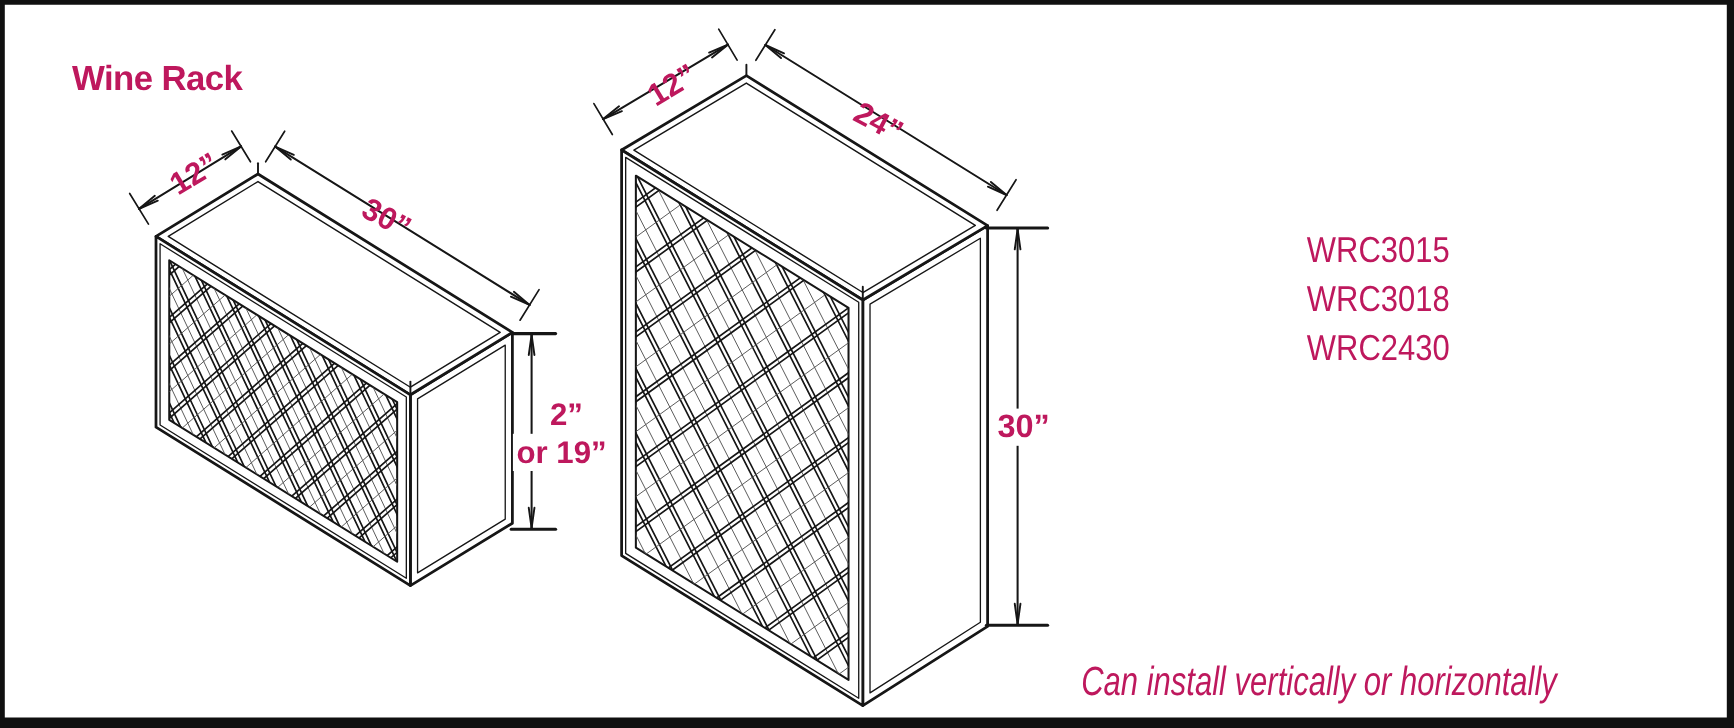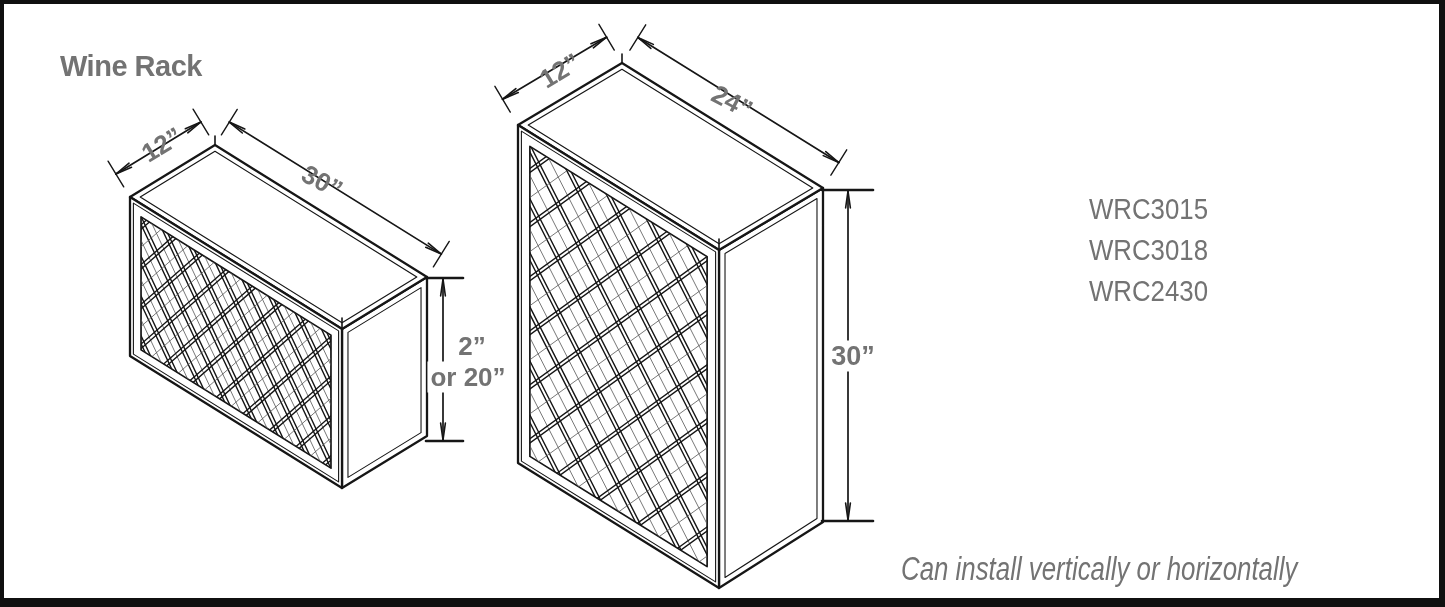--- a/index.html
+++ b/index.html
@@ -6,21 +6,21 @@
   #page{
     position:relative;
     width:1445px;height:607px;
     box-sizing:border-box;
     background:#ffffff;
     border-style:solid;
     border-color:#101010;
     border-width:4px 6px 9px 4px;
     overflow:hidden;
     font-family:"Liberation Sans", sans-serif;
-    color:#737373;
+    color:#be185d;
   }
   #diagram{position:absolute;left:-4px;top:-4px;width:1445px;height:607px;}
   .abs{position:absolute;white-space:nowrap;}
   .title{
     left:56px;top:46px;
     font-size:29px;font-weight:bold;letter-spacing:-0.5px;
   }
   .dimlabel{
     font-size:26px;font-weight:bold;
     transform:translate(-50%,-50%);
@@ -265,21 +265,21 @@
       <line x1="848" y1="191" x2="850.3659427163211" y2="207.8345571686067" stroke="#161616" stroke-width="1.6" stroke-linecap="round"></line>
       <line x1="848" y1="520" x2="850.3659427163211" y2="503.1654428313933" stroke="#161616" stroke-width="1.6" stroke-linecap="round"></line>
       <line x1="848" y1="520" x2="845.6340572836789" y2="503.1654428313933" stroke="#161616" stroke-width="1.6" stroke-linecap="round"></line>
     </svg>
 
   <div class="abs title">Wine Rack</div>
 
   <div class="abs dimlabel rot-l" style="left:158px;top:141px">12”</div>
   <div class="abs dimlabel rot-r" style="left:318px;top:178px">30”</div>
   <div class="abs dimlabel maskbg" style="left:468px;top:342px">2”</div>
-  <div class="abs dimlabel maskbg" style="left:464px;top:373px">or 20”</div>
+  <div class="abs dimlabel maskbg" style="left:464px;top:373px">or 19”</div>
 
   <div class="abs dimlabel rot-l" style="left:556px;top:67px">12”</div>
   <div class="abs dimlabel rot-r" style="left:728px;top:98px">24”</div>
   <div class="abs dimlabel maskbg" style="left:849px;top:352px;font-size:27px">30”</div>
 
   <div class="abs models">
     <div>WRC3015</div>
     <div>WRC3018</div>
     <div>WRC2430</div>
   </div>

